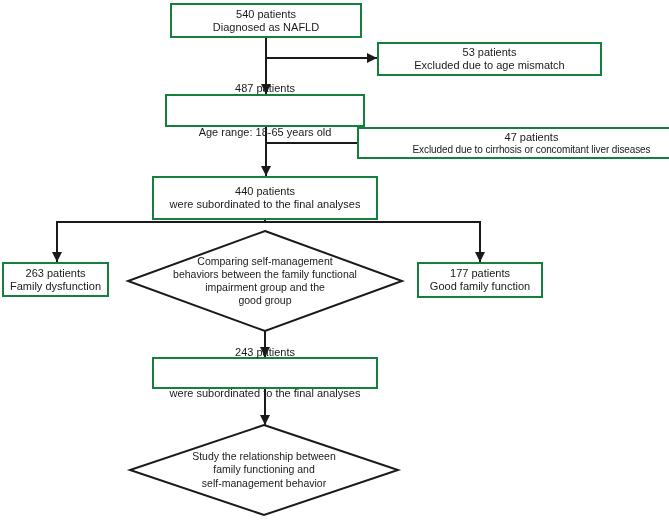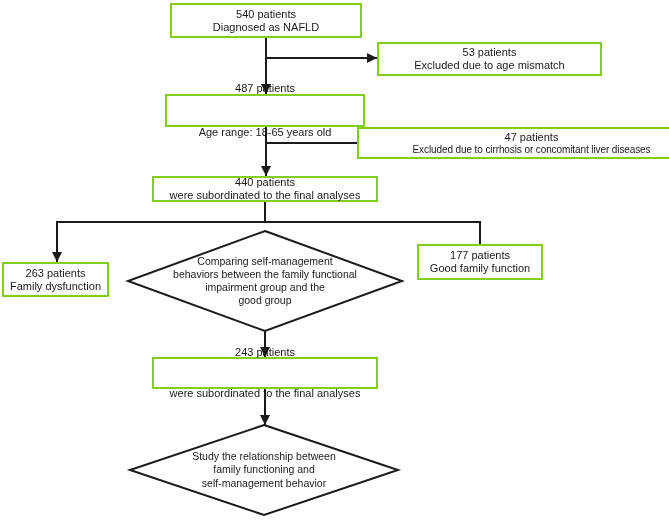--- a/index.html
+++ b/index.html
@@ -10,44 +10,44 @@
     font-family:"Liberation Sans", sans-serif;
     color:#1a1a1a;
     overflow:hidden;
   }
   .lines{position:absolute;left:0;top:0;}
   .lines line{stroke:#1a1a1a;stroke-width:2;}
   .lines polygon{fill:#ffffff;stroke:#1a1a1a;stroke-width:2;}
   .node{
     position:absolute;
     box-sizing:border-box;
-    border:2px solid #84cc16;
+    border:2px solid #15803d;
     background:#ffffff;
     display:flex;flex-direction:column;
     justify-content:center;align-items:center;
     text-align:center;
     font-size:11px;line-height:1.18;
     white-space:nowrap;
   }
   .dtext{
     position:absolute;
     display:flex;flex-direction:column;
     justify-content:center;align-items:center;
     font-size:10.5px;line-height:1.24;
     white-space:nowrap;
     pointer-events:none;
   }
   .long{font-size:10px;letter-spacing:-0.1px;}
   #box-nafld {left:170px;top:3px;  width:192px;height:35px;}
   #box-53    {left:377px;top:42px; width:225px;height:34px;}
   #box-487   {left:165px;top:94px; width:200px;height:33px;gap:31px;}
   #box-47    {left:357px;top:127px;width:349px;height:32px;}
-  #box-440   {left:152px;top:176px;width:226px;height:26px;}
+  #box-440   {left:152px;top:176px;width:226px;height:44px;}
   #box-263   {left:2px;  top:262px;width:107px;height:35px;}
-  #box-177   {left:417px;top:244px;width:126px;height:36px;}
+  #box-177   {left:417px;top:262px;width:126px;height:36px;}
   #box-243   {left:152px;top:357px;width:226px;height:32px;gap:28px;}
   #dtext-compare{left:133px;top:238px;width:264px;height:86px;}
   #dtext-study  {left:134px;top:430px;width:260px;height:80px;}
 </style>
 </head>
 <body>
 
 <div class="canvas">
 
   <svg class="lines" width="669" height="520" xmlns="http://www.w3.org/2000/svg">

